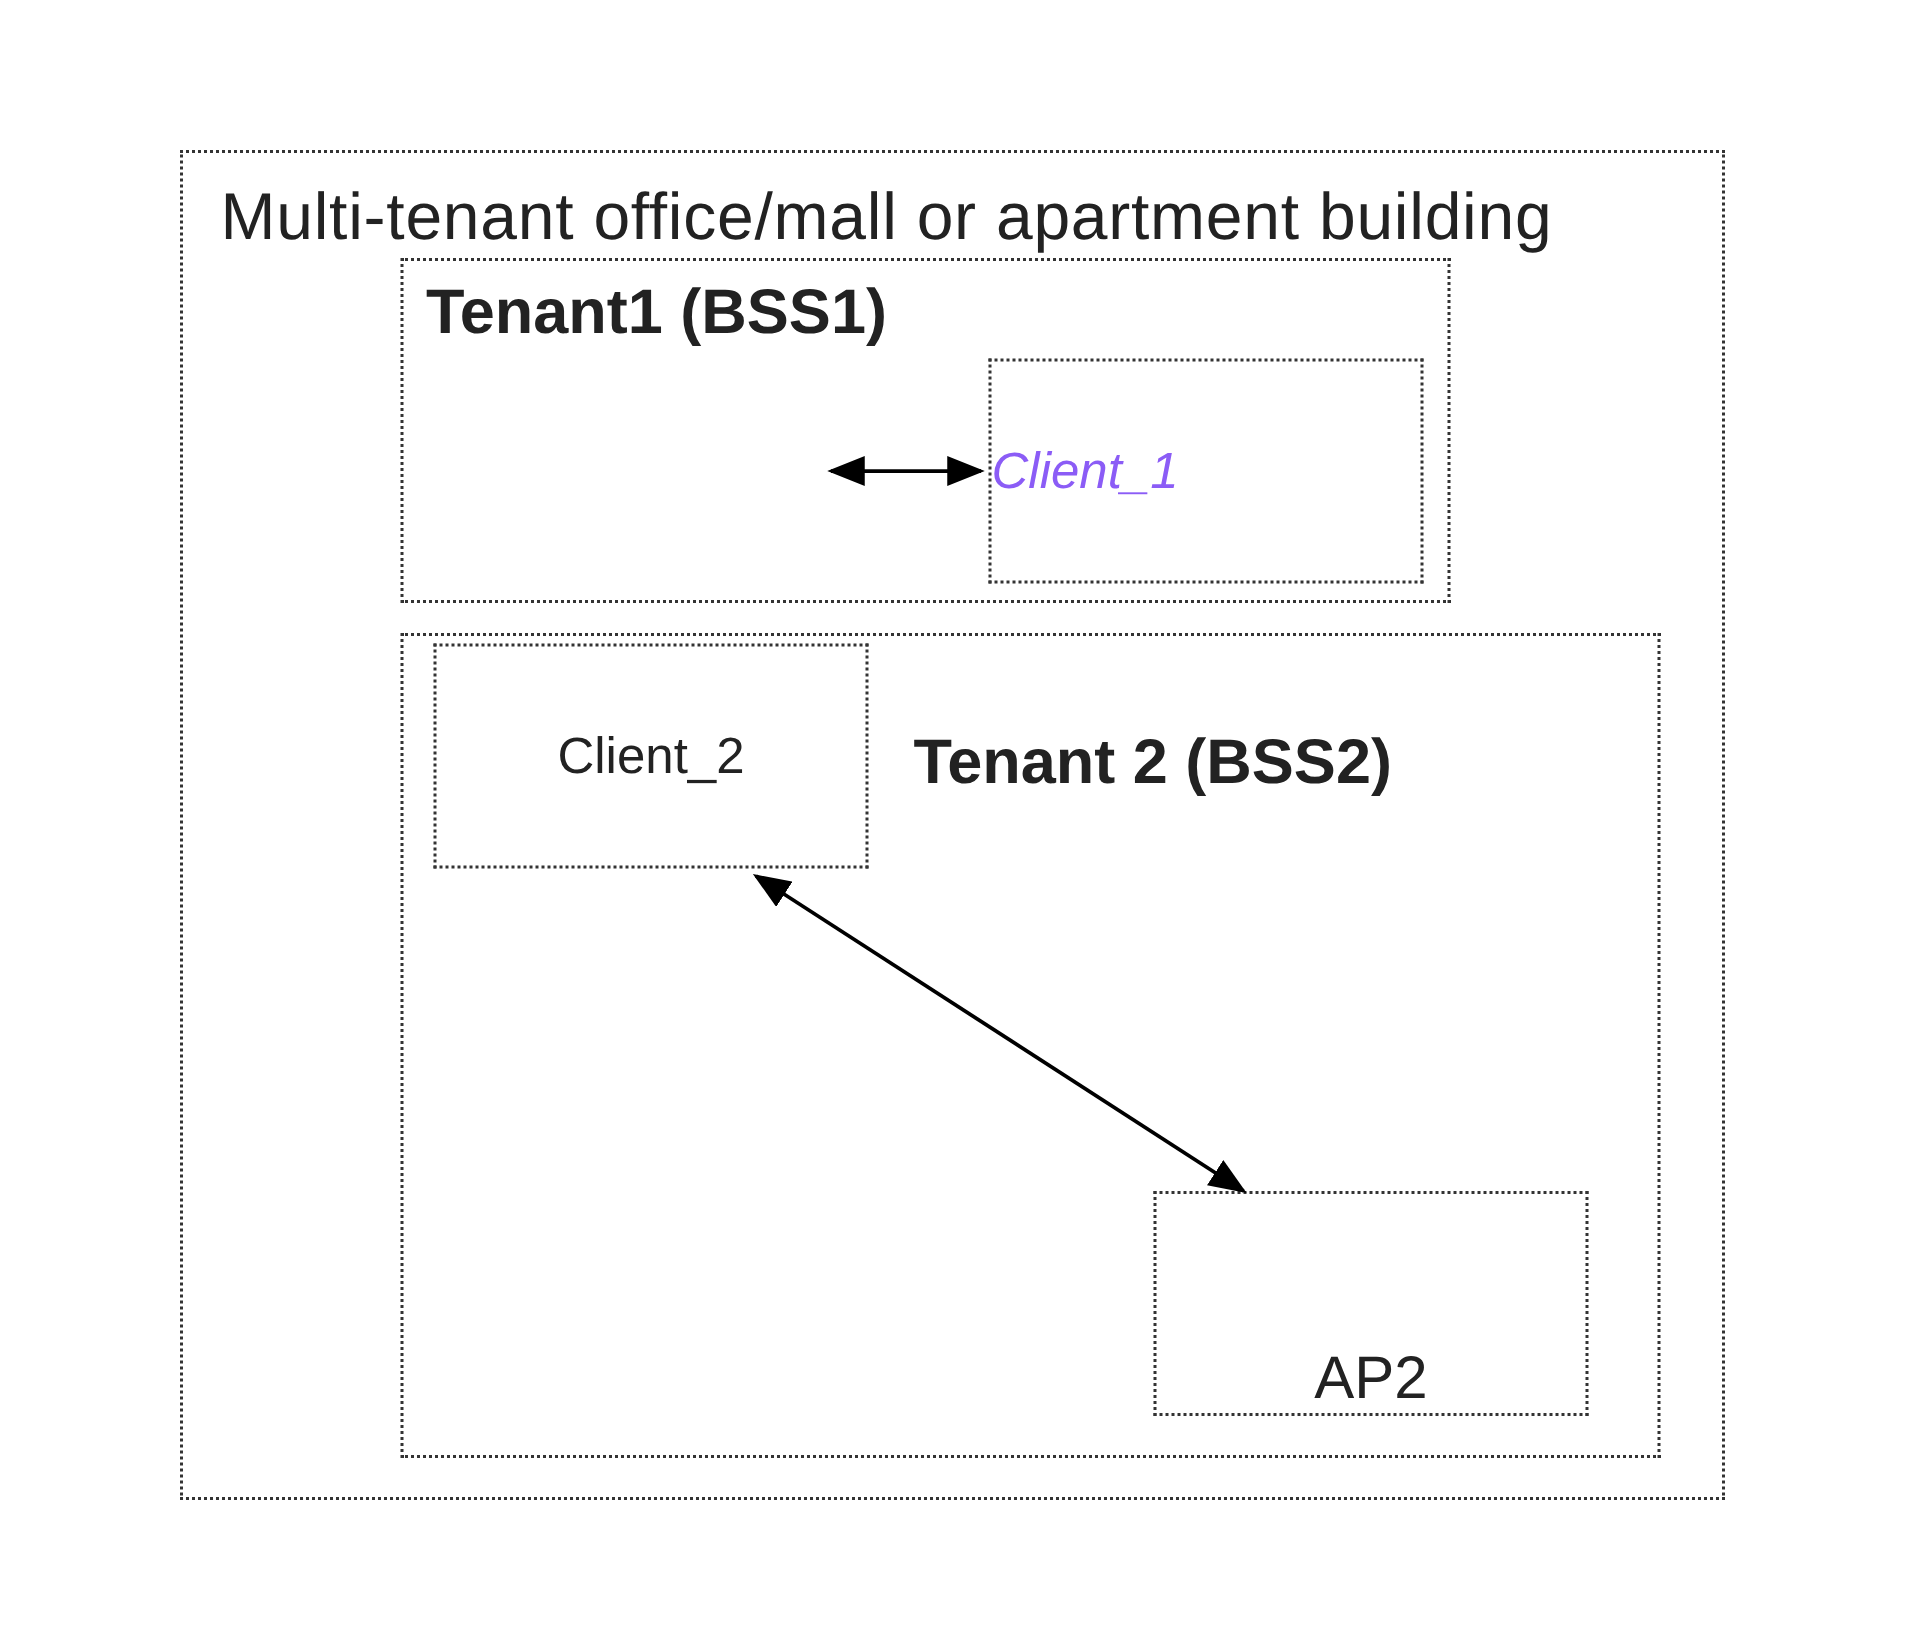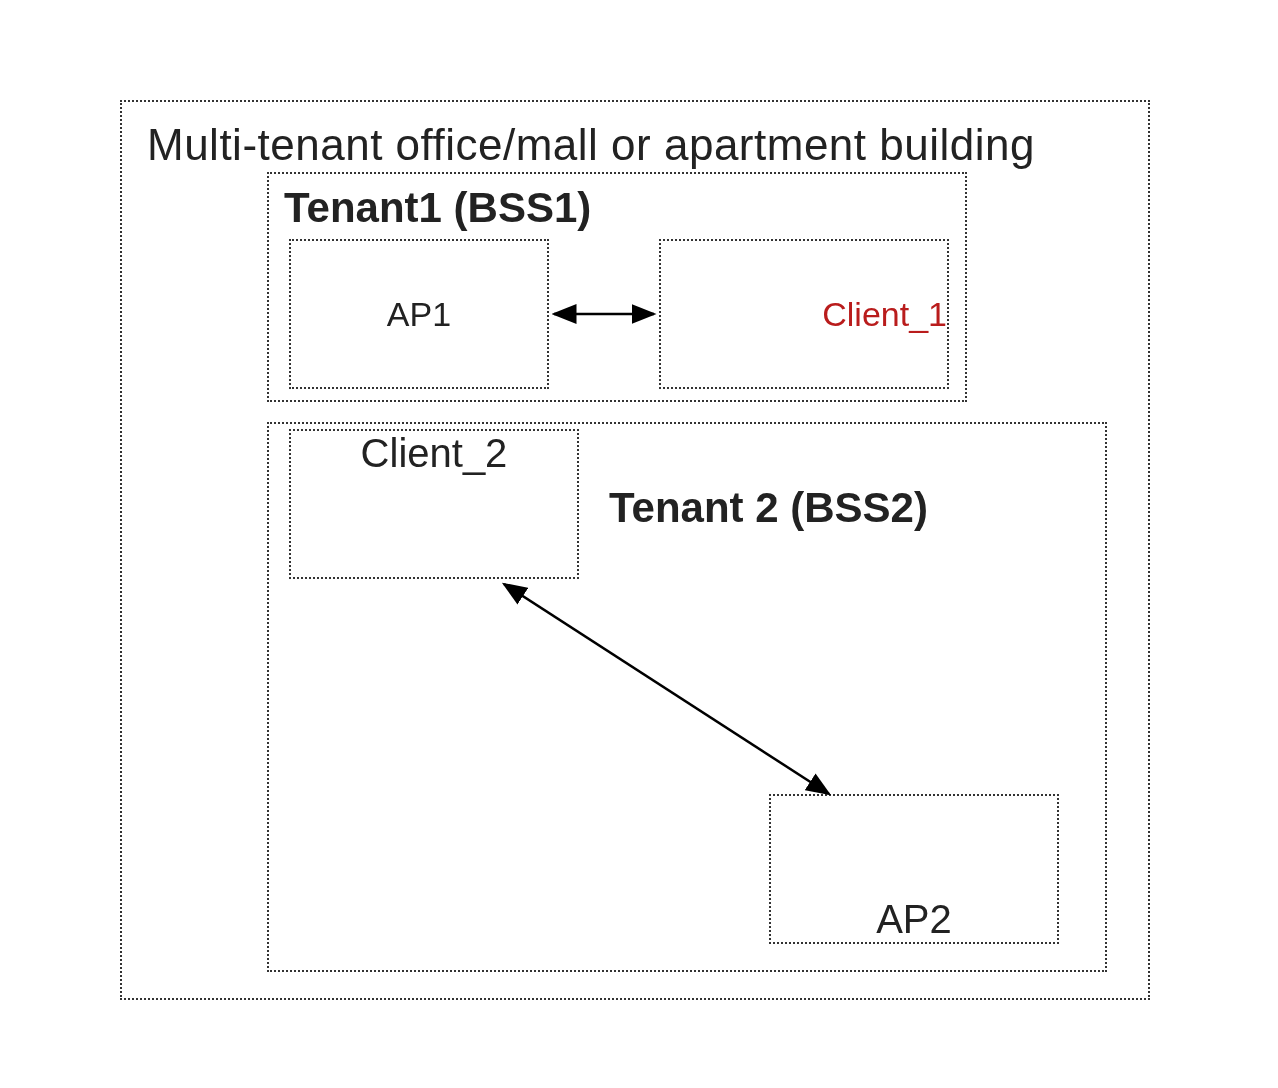--- a/index.html
+++ b/index.html
@@ -57,23 +57,24 @@
     }
     .client1-box {
       position: absolute;
       left: 390px;
       top: 65px;
       width: 290px;
       height: 150px;
       border: 2px dotted #333;
       display: flex;
       align-items: center;
-      justify-content: flex-end;
+      justify-content: flex-start;
       font-size: 34px;
-      color: #b91c1c;
+      color: #8b5cf6;
+      font-style: italic;
     }
     .tenant2 {
       position: absolute;
       left: 145px;
       top: 320px;
       width: 840px;
       height: 550px;
       border: 2px dotted #333;
     }
     .tenant2-title {
@@ -85,22 +86,23 @@
       color: #222;
     }
     .client2-box {
       position: absolute;
       left: 20px;
       top: 5px;
       width: 290px;
       height: 150px;
       border: 2px dotted #333;
       display: flex;
+      align-items: center;
       justify-content: center;
-      font-size: 40px;
+      font-size: 34px;
       color: #222;
     }
     .ap2-box {
       position: absolute;
       left: 500px;
       top: 370px;
       width: 290px;
       height: 150px;
       border: 2px dotted #333;
       display: flex;
@@ -117,23 +119,20 @@
     }
   </style>
 </head>
 <body>
 
 <div class="outer-frame">
   <div class="building-title">Multi-tenant office/mall or apartment building</div>
 
   <div class="tenant1">
     <div class="tenant1-title">Tenant1 (BSS1)</div>
-    <div class="ap1-box">
-      <span>AP1</span>
-    </div>
     <div class="client1-box">
       <span>Client_1</span>
     </div>
     <svg class="arrow-svg" width="700" height="230">
       <defs>
         <marker id="arrowhead1" markerWidth="10" markerHeight="8" refX="9" refY="4" orient="auto">
           <polygon points="0 0, 10 4, 0 8" fill="#000"></polygon>
         </marker>
         <marker id="arrowhead1r" markerWidth="10" markerHeight="8" refX="1" refY="4" orient="auto">
           <polygon points="10 0, 0 4, 10 8" fill="#000"></polygon>

